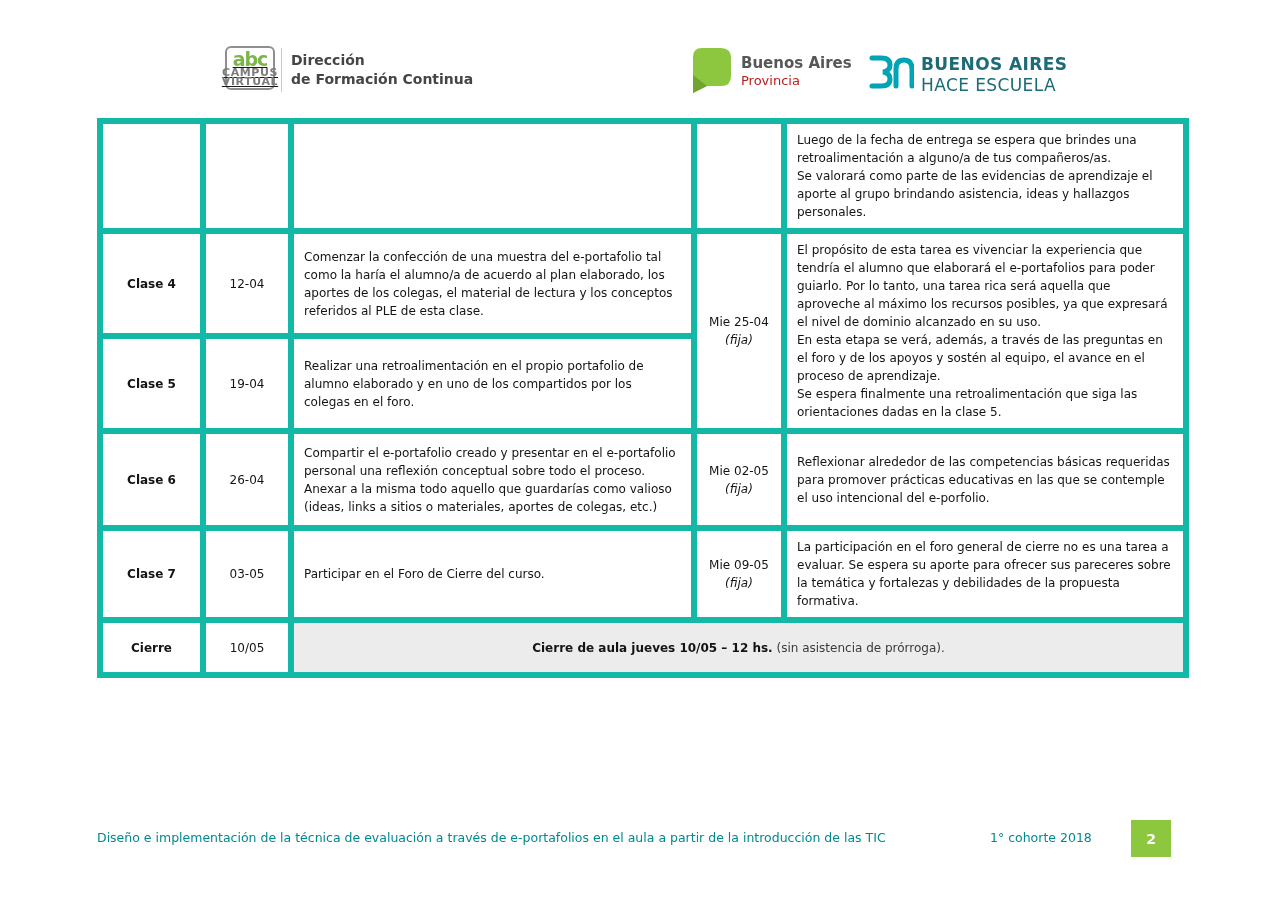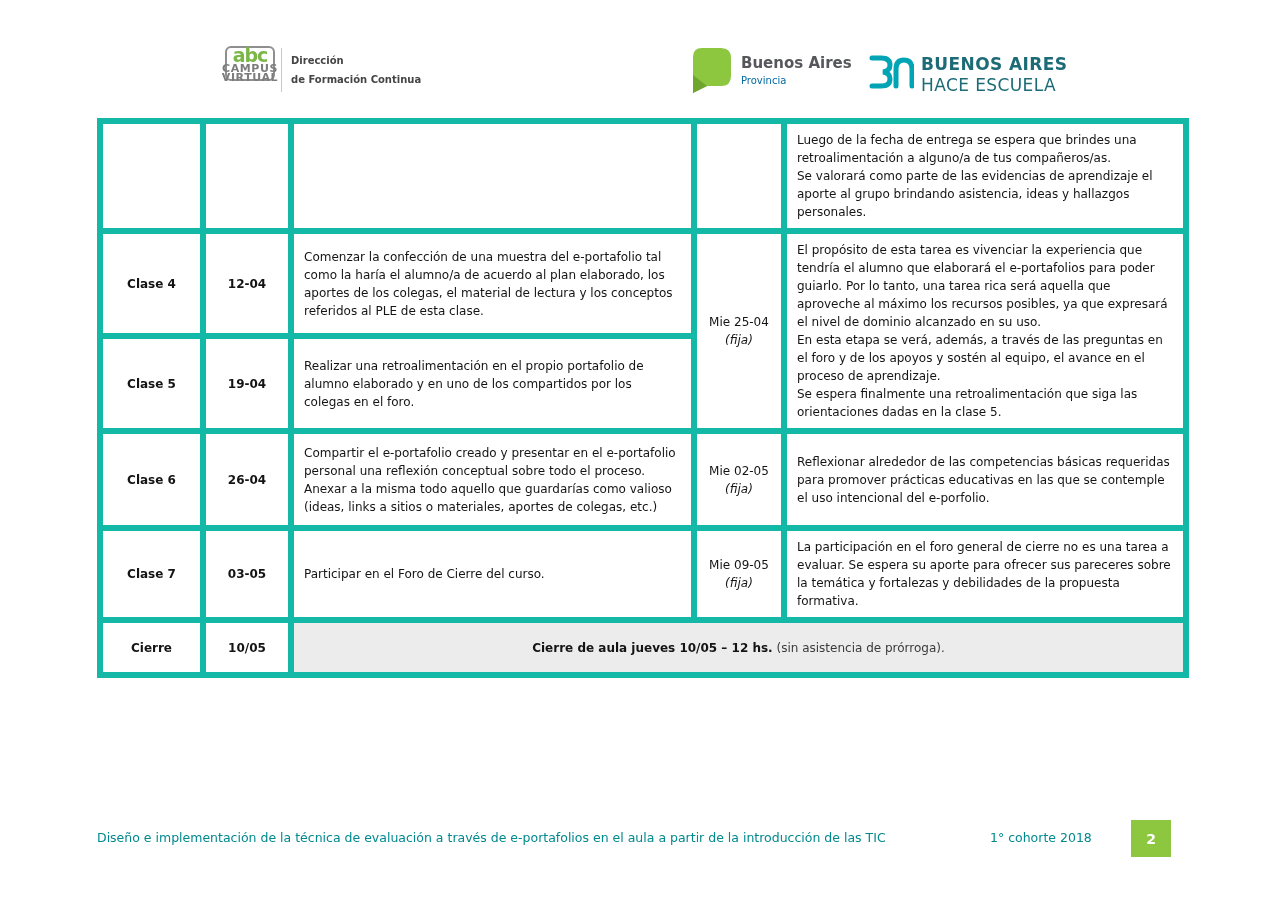--- a/index.html
+++ b/index.html
@@ -7,36 +7,37 @@
   body {
     background: #ffffff;
     font-family: "DejaVu Sans", "Liberation Sans", sans-serif;
     position: relative;
     color: #1a1a1a;
   }
 
   
   .hdr-abc-box {
     position: absolute; left: 225px; top: 46px;
-    width: 50px; height: 35px;
+    width: 50px; height: 44px;
     border: 2px solid #8f8f8f; border-radius: 6px;
     display: flex; flex-direction: column; align-items: center; justify-content: center;
     padding-top: 1px;
+    text-decoration: underline;
   }
   .abc-word { color: #7ab648; font-weight: bold; font-size: 19px; line-height: 17px; letter-spacing: -1px; }
   .abc-sub  { color: #7c7c7c; font-size: 11px; line-height: 9px; letter-spacing: 0.6px; font-weight: bold; }
   .hdr-sep { position: absolute; left: 281px; top: 48px; width: 1px; height: 44px; background: #c9c9c9; }
   .hdr-direccion {
     position: absolute; left: 291px; top: 51px;
-    color: #454545; font-weight: bold; font-size: 10px; line-height: 19px;
+    color: #454545; font-weight: bold; font-size: 14px; line-height: 19px;
   }
   .hdr-prov-mark { position: absolute; left: 688px; top: 45px; }
   .hdr-prov-text { position: absolute; left: 741px; top: 54px; }
   .prov-line1 { color: #56575a; font-weight: bold; font-size: 15px; line-height: 18px; }
-  .prov-line2 { color: #0369a1; font-size: 10px; line-height: 17px; }
+  .prov-line2 { color: #b91c1c; font-size: 13px; line-height: 17px; }
   .hdr-hace-mark { position: absolute; left: 868px; top: 52px; }
   .hdr-hace-text { position: absolute; left: 921px; top: 54px; color: #1c6b77; letter-spacing: 0.4px; }
   .hace-line1 { font-weight: bold; font-size: 17px; line-height: 21px; }
   .hace-line2 { font-size: 17px; line-height: 21px; }
 
   
   table.schedule {
     position: absolute; left: 97px; top: 118px;
     width: 1086px;
     border-collapse: collapse; table-layout: fixed;
@@ -47,21 +48,21 @@
   table.schedule col.c4 { width: 90px; }
   table.schedule col.c5 { width: 402px; }
   table.schedule td {
     border: 6px solid #14b8a6;
     font-size: 12px; line-height: 1.5;
     vertical-align: middle;
     padding: 7px 10px;
     color: #141414;
   }
   td.cell-class { text-align: center; font-weight: bold; }
-  td.cell-date  { text-align: center; font-weight: bold; }
+  td.cell-date  { text-align: center; }
   td.cell-due   { text-align: center; }
   td.cell-due .fija { font-style: italic; }
   td.multiline  { white-space: pre-line; }
   tr.r-cont  td { height: 94px; }
   tr.r-c4    td { height: 82px; }
   tr.r-c5    td { height: 83px; }
   tr.r-c6    td { height: 97px; }
   tr.r-c7    td { height: 81px; }
   tr.r-close td { height: 55px; text-align: center; }
   td.cell-cierre {

